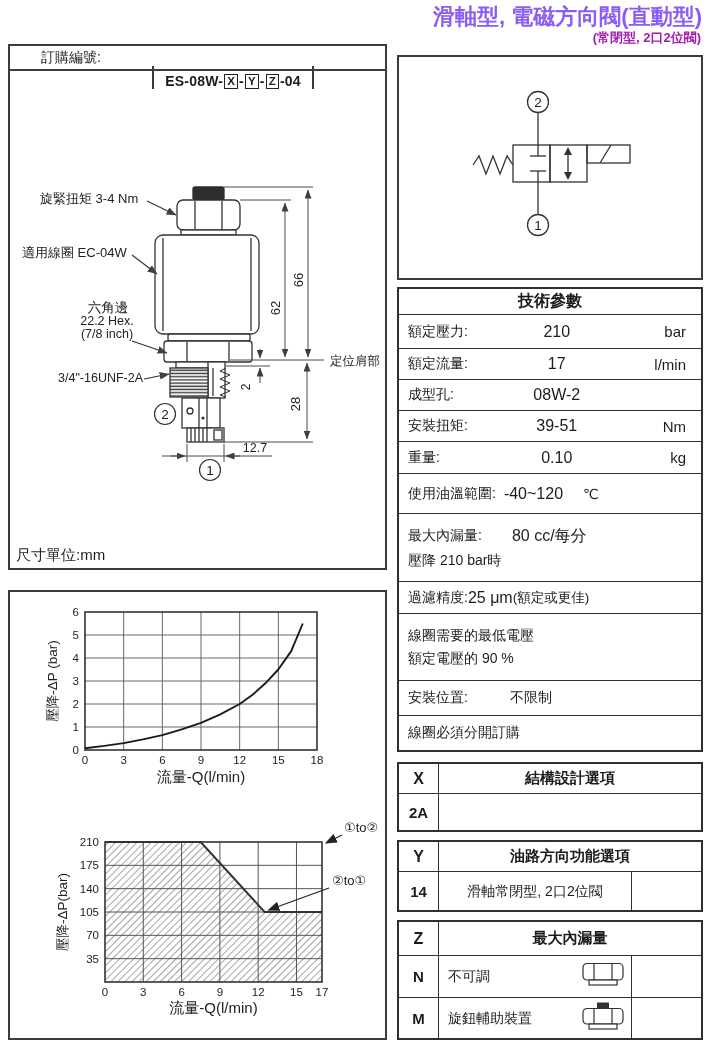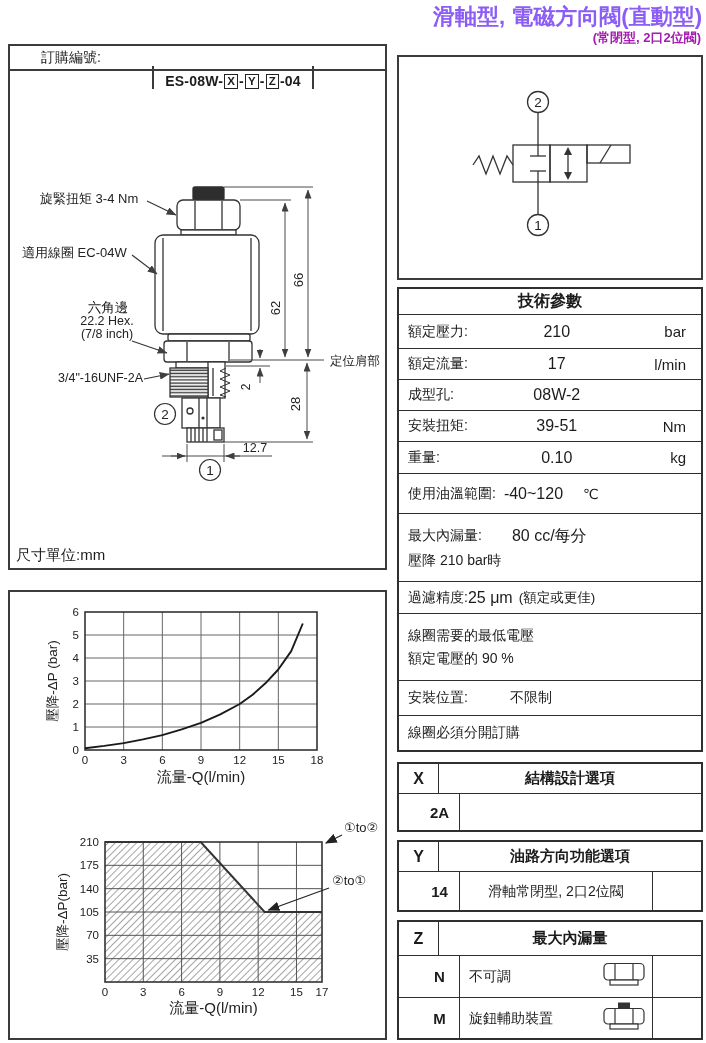--- a/index.html
+++ b/index.html
@@ -30,21 +30,21 @@
   .tu{font-size:15px;text-align:right;padding-right:6px;}
   .tcol{flex-direction:column;align-items:flex-start;justify-content:center;gap:5px;}
   .tline{display:flex;align-items:center;font-size:14px;}
   .tnote{font-size:13.5px;}
 
   
   .opt{position:absolute;left:397px;width:306px;border:2px solid #2f2f2f;background:#fff;box-sizing:border-box;}
   .opt-h{display:flex;border-bottom:1.4px solid #2f2f2f;box-sizing:border-box;}
   .opt-code{width:40px;border-right:1.4px solid #2f2f2f;box-sizing:border-box;display:flex;align-items:center;justify-content:center;font-weight:bold;font-size:16px;flex:none;}
   .opt-title{flex:1;display:flex;align-items:center;justify-content:center;font-weight:bold;font-size:15px;}
-  .opt-r{display:flex;box-sizing:border-box;padding-left:21px;}
+  .opt-r{display:flex;box-sizing:border-box;}
   .opt-desc{width:193px;border-right:1.4px solid #2f2f2f;box-sizing:border-box;display:flex;flex-direction:column;align-items:center;justify-content:center;font-size:14px;line-height:17px;flex:none;}
   .opt-desc-row{flex-direction:row;justify-content:flex-start;padding-left:9px;}
   .opt-right{flex:1;}
   .opt-r + .opt-r{border-top:1.4px solid #2f2f2f;}
   .zicon{margin-left:auto;margin-right:5px;flex:none;}
 
   .chart-box{position:absolute;left:8px;top:590px;width:379px;height:450px;border:2px solid #3b3b3b;box-sizing:border-box;background:#fff;}
   svg text{font-family:"Liberation Sans","DejaVu Sans",sans-serif;}
 </style>
 </head>
@@ -222,21 +222,21 @@
     <div class="trow tcol" style="height:68px">
       <span class="tline">
           <span class="tl">最大內漏量:</span>
           <span class="tv" style="margin-left:30px">80 cc/每分</span>
         </span>
       <span class="tline">壓降 210 bar時</span>
     </div>
     <div class="trow" style="height:32px">
       <span class="tl">過濾精度:</span>
       <span class="tv" style="">25 μm</span>
-      <span class="tnote" style="margin-left:6px">(額定或更佳)</span>
+      <span class="tnote" style="">(額定或更佳)</span>
     </div>
     <div class="trow tcol" style="height:67px">
       <span class="tline">線圈需要的最低電壓</span>
       <span class="tline">額定電壓的 90 %</span>
     </div>
     <div class="trow" style="height:35px">
       <span class="tl">安裝位置:</span>
       <span class="tl" style="margin-left:42px">不限制</span>
     </div>
     <div class="trow" style="height:35px">

